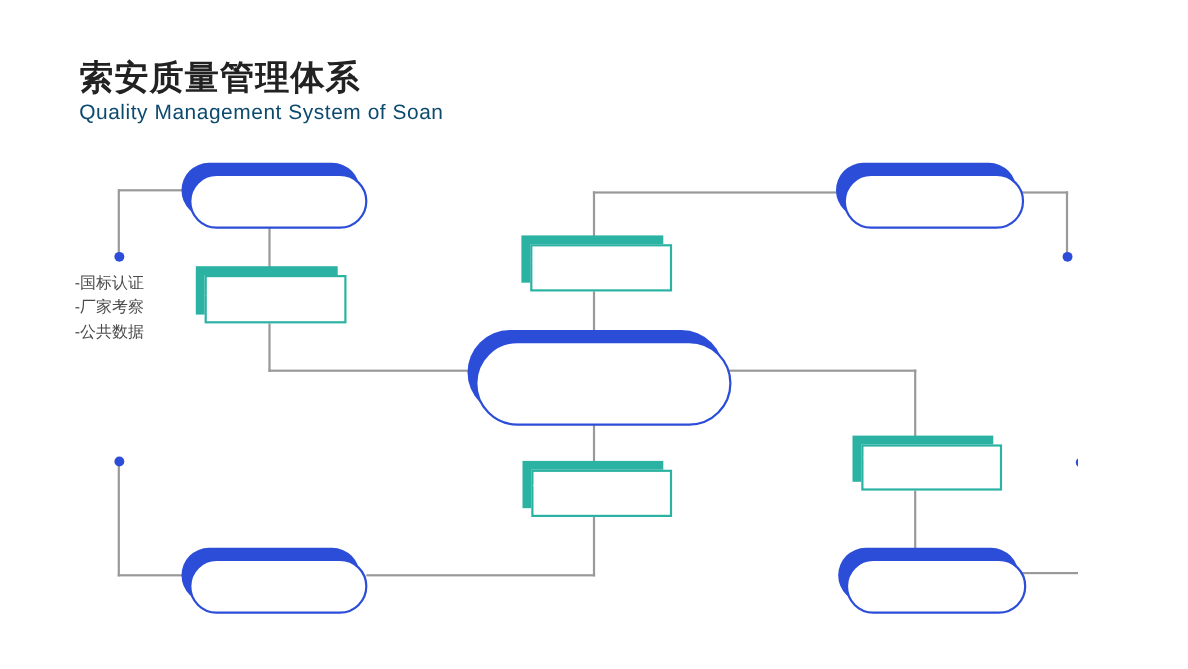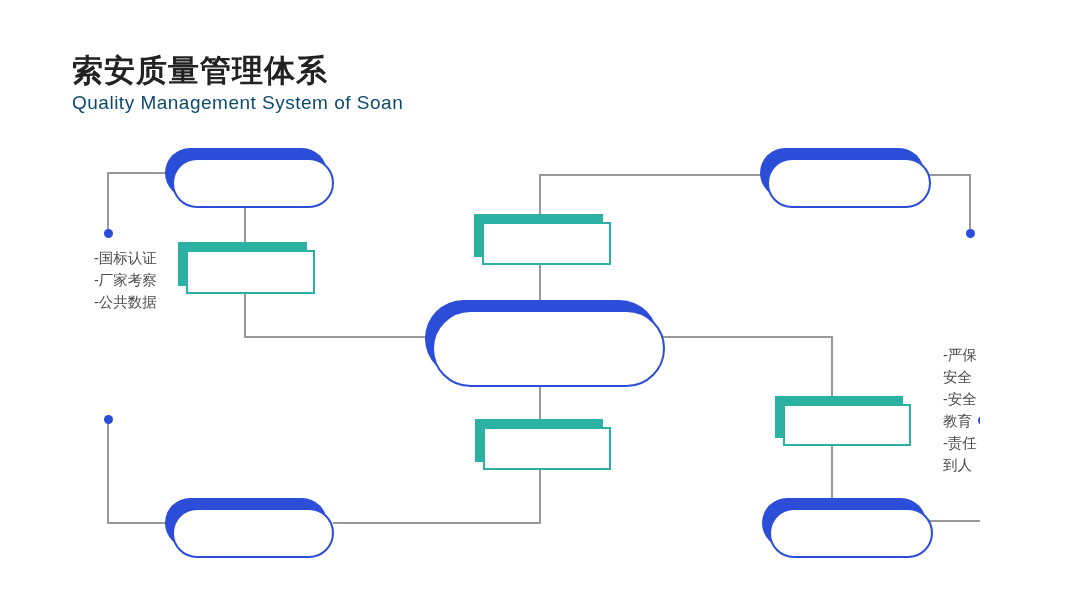--- a/index.html
+++ b/index.html
@@ -118,27 +118,22 @@
   </div>
 
   <div class="glabel" style="left:475px;top:419px;width:128px;height:43px;">
     <span>生产施工保证</span>
   </div>
 
   <div class="glabel" style="left:775px;top:396px;width:128px;height:42px;">
     <span>安全环保保证</span>
   </div>
 
-  <div class="sidelist" style="left:68px;top:247px;margin-left:26px;">
+  <div class="sidelist" style="left:68px;top:247px;">
     <span>-国标认证</span>
     <span>-厂家考察</span>
     <span>-公共数据</span>
   </div>
 
 
 
-  <div class="sidelist" style="left:943px;top:344px;">
-    <span>-严保安全</span>
-    <span>-安全教育</span>
-    <span>-责任到人</span>
-  </div>
 
 </div>
 
 </body></html>

